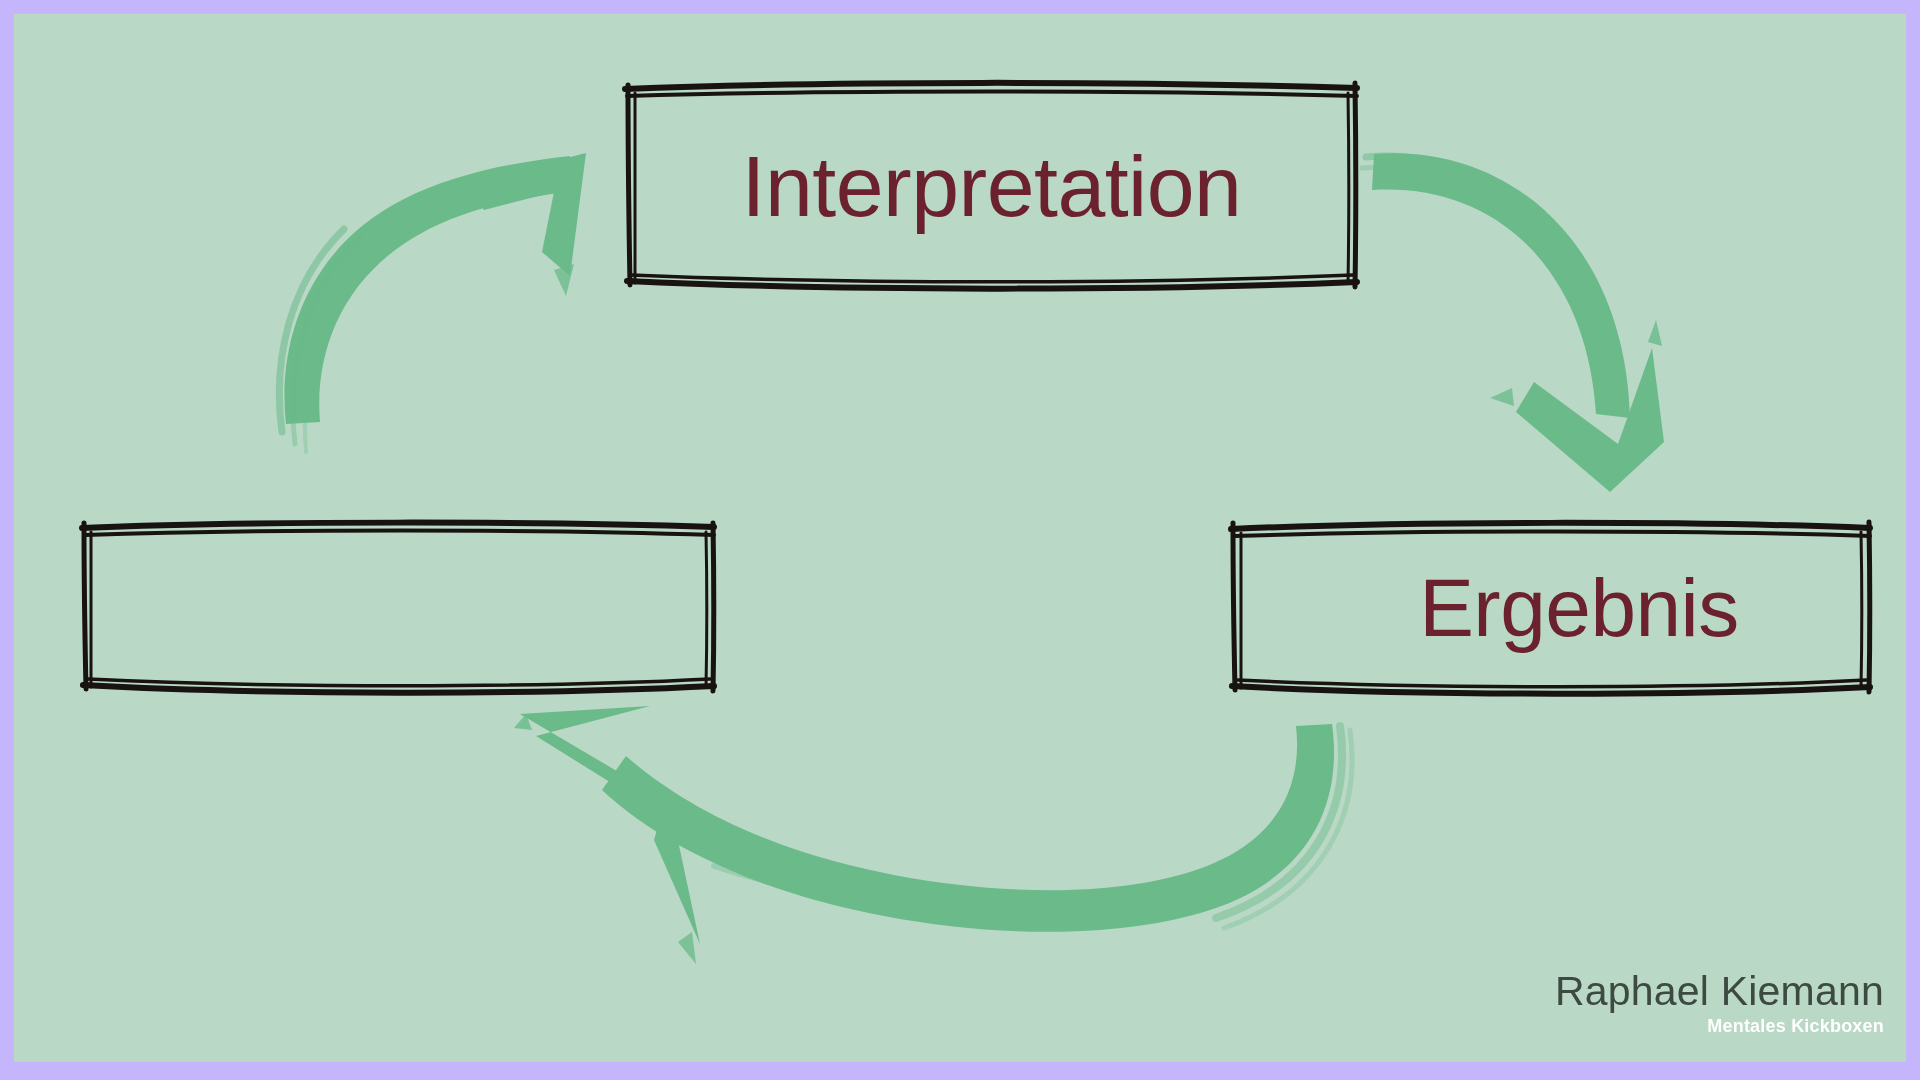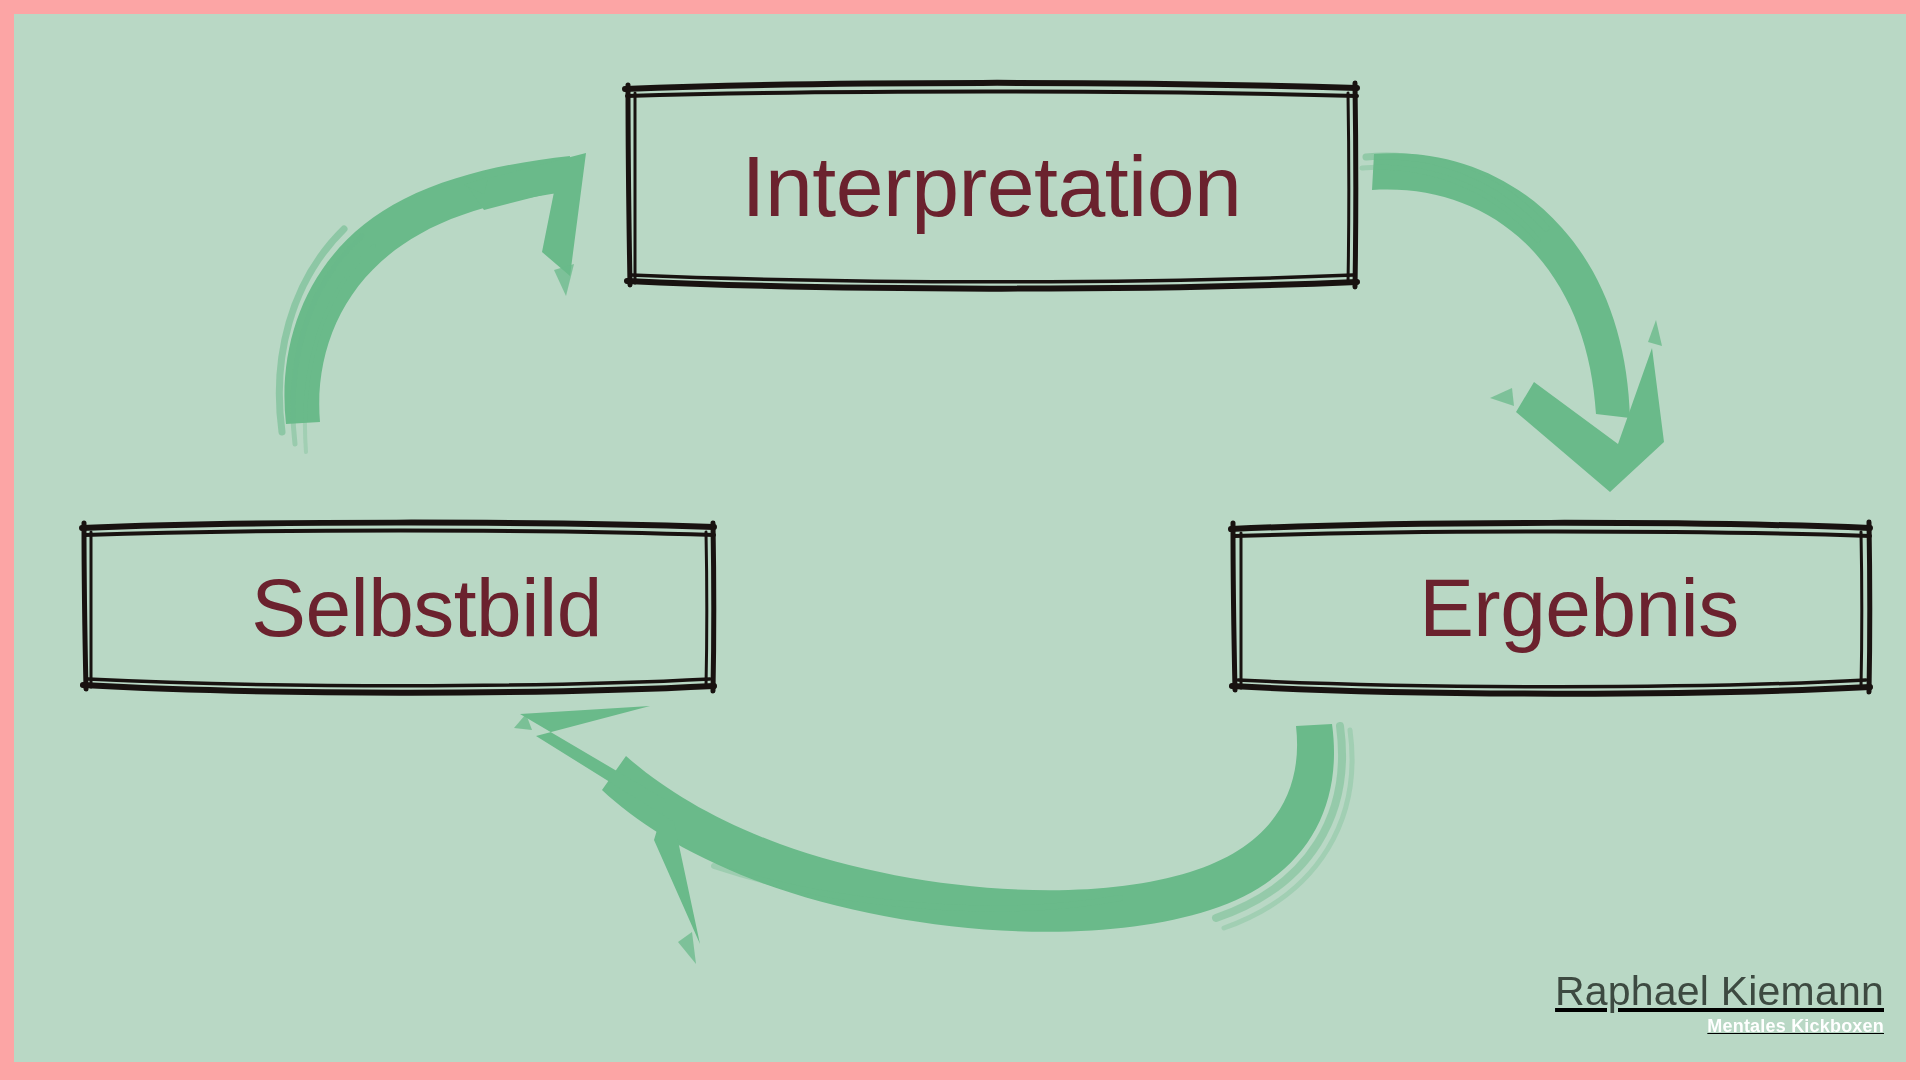--- a/index.html
+++ b/index.html
@@ -4,21 +4,21 @@
 <style>
   html, body {
     margin: 0;
     padding: 0;
     background: #ffffff;
   }
   #canvas {
     position: relative;
     width: 1920px;
     height: 1080px;
-    background: #fca5a5;
+    background: #c4b5fd;
     overflow: hidden;
     font-family: "Liberation Sans", sans-serif;
   }
   #stage {
     position: absolute;
     left: 14px;
     top: 14px;
     right: 14px;
     bottom: 18px;
     background: #b9d8c5;
@@ -79,21 +79,20 @@
   }
   #node-ergebnis .label { font-size: 82px; padding-left: 56px; }
 
   
   #signature {
     position: absolute;
     right: 22px;
     bottom: 26px;
     text-align: right;
     line-height: 1.05;
-    text-decoration: underline;
   }
   #signature .sig-name {
     display: block;
     font-size: 41px;
     color: #3d4a41;
     font-family: "Liberation Sans", sans-serif;
     font-weight: 400;
     letter-spacing: 0.2px;
   }
   #signature .sig-tag {
@@ -207,21 +206,20 @@
       <svg class="frame" viewBox="0 0 645 178" preserveAspectRatio="none">
         <path d="M 6 9 C 180 2, 460 2, 638 8" stroke="#181210" stroke-width="6" fill="none" stroke-linecap="round"></path>
         <path d="M 9 16 C 190 10, 460 10, 638 16" stroke="#181210" stroke-width="4" fill="none" stroke-linecap="round"></path>
         <path d="M 8 4 C 8 60, 9 124, 10 170" stroke="#181210" stroke-width="5" fill="none" stroke-linecap="round"></path>
         <path d="M 15 13 C 15 62, 15 124, 15 168" stroke="#181210" stroke-width="3" fill="none" stroke-linecap="round"></path>
         <path d="M 637 4 C 638 60, 638 122, 637 172" stroke="#181210" stroke-width="5" fill="none" stroke-linecap="round"></path>
         <path d="M 630 13 C 631 62, 631 122, 630 168" stroke="#181210" stroke-width="3" fill="none" stroke-linecap="round"></path>
         <path d="M 7 166 C 190 176, 460 176, 638 167" stroke="#181210" stroke-width="6" fill="none" stroke-linecap="round"></path>
         <path d="M 12 160 C 200 169, 460 169, 634 160" stroke="#181210" stroke-width="3.5" fill="none" stroke-linecap="round"></path>
       </svg>
-      <span class="label">Selbstbild</span>
     </div>
 
     <div class="node" id="node-ergebnis">
       <svg class="frame" viewBox="0 0 650 178" preserveAspectRatio="none">
         <path d="M 5 10 C 180 2, 470 2, 644 9" stroke="#181210" stroke-width="6" fill="none" stroke-linecap="round"></path>
         <path d="M 9 17 C 190 11, 470 11, 644 17" stroke="#181210" stroke-width="4" fill="none" stroke-linecap="round"></path>
         <path d="M 7 4 C 7 60, 8 124, 9 171" stroke="#181210" stroke-width="5" fill="none" stroke-linecap="round"></path>
         <path d="M 15 14 C 15 62, 15 124, 15 169" stroke="#181210" stroke-width="3" fill="none" stroke-linecap="round"></path>
         <path d="M 643 3 C 644 60, 644 122, 643 173" stroke="#181210" stroke-width="5" fill="none" stroke-linecap="round"></path>
         <path d="M 635 13 C 636 62, 636 122, 635 169" stroke="#181210" stroke-width="3" fill="none" stroke-linecap="round"></path>

